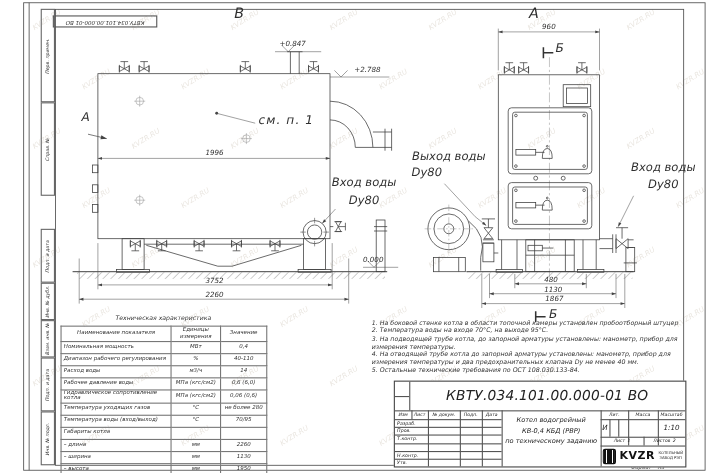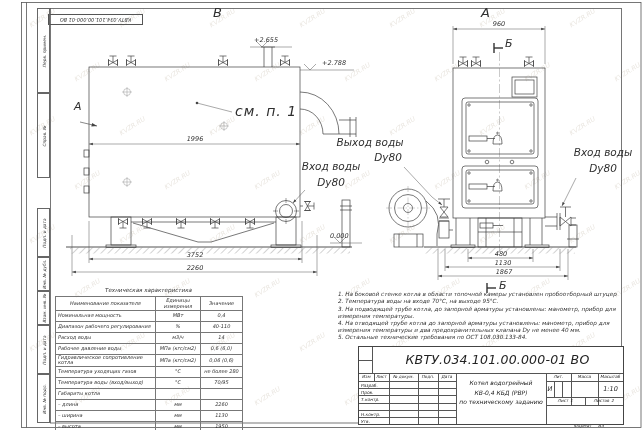--- a/index.html
+++ b/index.html
@@ -8,21 +8,21 @@
   .wm{position:absolute;inset:0;z-index:0;}
   .wm span{position:absolute;font-size:6.5px;color:#a89880;opacity:.25;white-space:nowrap;
            transform:rotate(-32deg);font-style:italic;}
   svg.linework{position:absolute;left:0;top:0;z-index:1;}
   .t{position:absolute;z-index:2;font-style:italic;color:#2f2f2f;white-space:nowrap;}
   .ctr{text-align:center;}
   .dim{font-size:6.5px;}
   .vlab{font-size:13px;}
   .slab{font-size:11px;}
   .plab{font-size:10.5px;}
-  .callout{font-size:14px;letter-spacing:1px;}
+  .callout{font-size:11px;letter-spacing:1px;}
   
   .topstamp{position:absolute;left:48px;top:14px;width:95px;height:11px;z-index:2;
             border:1px solid #555;box-sizing:border-box;transform:rotate(180deg);
             font-size:5px;font-style:italic;text-align:center;line-height:9px;color:#333;}
   
   .stampbox{position:absolute;left:37px;width:13px;border:1px solid #666;box-sizing:border-box;z-index:2;}
   .stampbox span{position:absolute;left:50%;top:50%;transform:translate(-50%,-50%) rotate(-90deg);
                  font-size:4.3px;font-style:italic;white-space:nowrap;color:#333;}
   
   .chartbl-title{position:absolute;left:55px;top:287px;width:187px;z-index:2;text-align:center;
@@ -339,25 +339,25 @@
   <div class="t callout" style="left:235px;top:103px;">см. п. 1</div>
 
   <div class="t dim ctr" style="left:177px;top:135px;width:36px;">1996</div>
   <div class="t dim ctr" style="left:177px;top:250.5px;width:36px;">3752</div>
   <div class="t dim ctr" style="left:177px;top:263.5px;width:36px;">2260</div>
   <div class="t dim ctr" style="left:481px;top:20px;width:36px;">960</div>
   <div class="t dim ctr" style="left:483px;top:249.5px;width:36px;">480</div>
   <div class="t dim ctr" style="left:485px;top:258.5px;width:36px;">1130</div>
   <div class="t dim ctr" style="left:486px;top:267.5px;width:36px;">1867</div>
 
-  <div class="t dim" style="left:254px;top:36px;">+2.655</div>
+  <div class="t dim" style="left:254px;top:36px;">+0.847</div>
   <div class="t dim" style="left:322px;top:59px;">+2.788</div>
   <div class="t dim" style="left:330px;top:232px;">0.000</div>
 
-  <div class="t plab ctr" style="left:328px;top:136px;width:84px;">Выход воды</div>
+  <div class="t plab ctr" style="left:366px;top:136px;width:84px;">Выход воды</div>
   <div class="t plab ctr" style="left:346px;top:151px;width:84px;">Dy80</div>
   <div class="t plab ctr" style="left:296px;top:160px;width:70px;">Вход воды</div>
   <div class="t plab ctr" style="left:296px;top:176px;width:70px;">Dy80</div>
   <div class="t plab ctr" style="left:566px;top:146px;width:74px;">Вход воды</div>
   <div class="t plab ctr" style="left:566px;top:162px;width:74px;">Dy80</div>
 
   <div class="chartbl-title">Техническая характеристика</div>
   <table class="chartbl">
     <colgroup>
         <col style="width:100px">
@@ -492,20 +492,28 @@
 
     <div class="cell" style="left:187px;top:50px;width:39px;height:8px;display:flex;justify-content:center;gap:2px;font-size:4.2px;line-height:8px;">
       <span>Лист</span>
       <span>1</span>
     </div>
     <div class="cell" style="left:226px;top:50px;width:38px;height:8px;display:flex;justify-content:center;gap:2px;font-size:4.2px;line-height:8px;">
       <span>Листов</span>
       <span>2</span>
     </div>
 
+    <div class="cell logo">
+      <span class="emblem"></span>
+      <span class="logotxt">KVZR</span>
+      <span class="logosub">
+        <span>КОТЕЛЬНЫЙ</span>
+        <span>ЗАВОД РЭП</span>
+      </span>
+    </div>
   </div>
 
   <div class="fmt">
     <span>Формат</span>
     <span>А3</span>
   </div>
 
   <div>
       <div class="stampbox" style="top: 8px; height: 85px;">
         <span>Перв. примен.</span>

